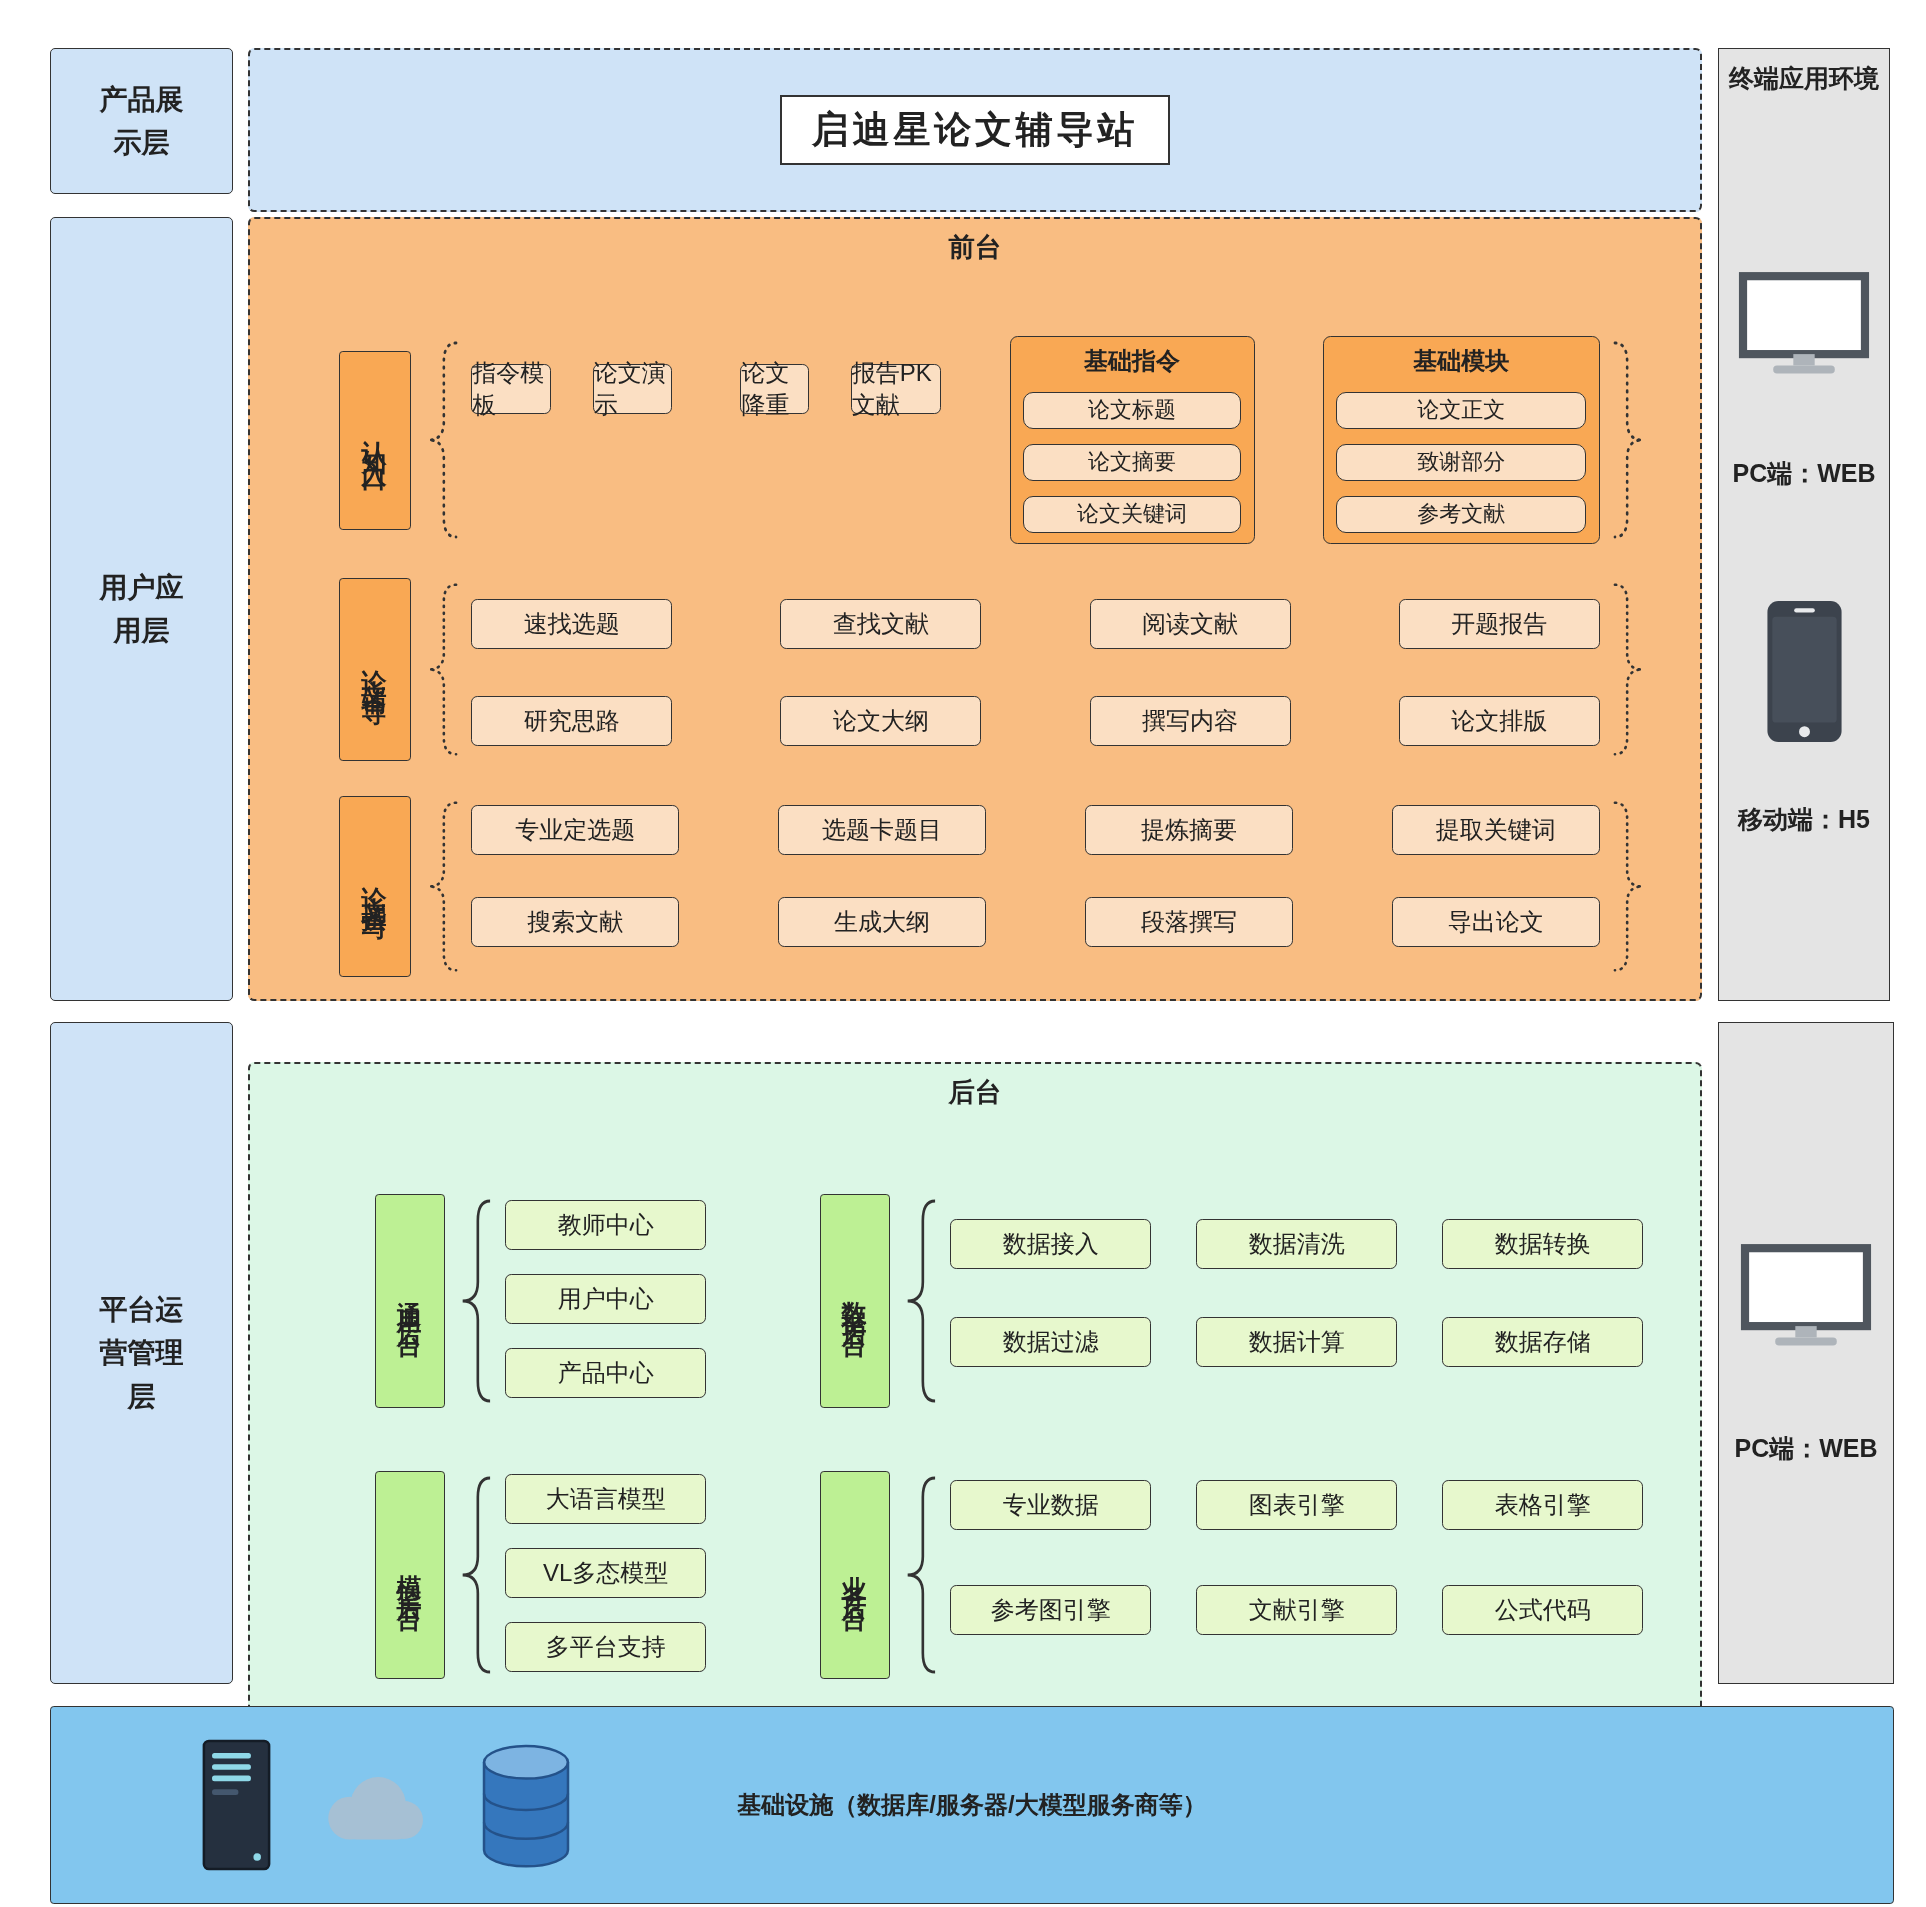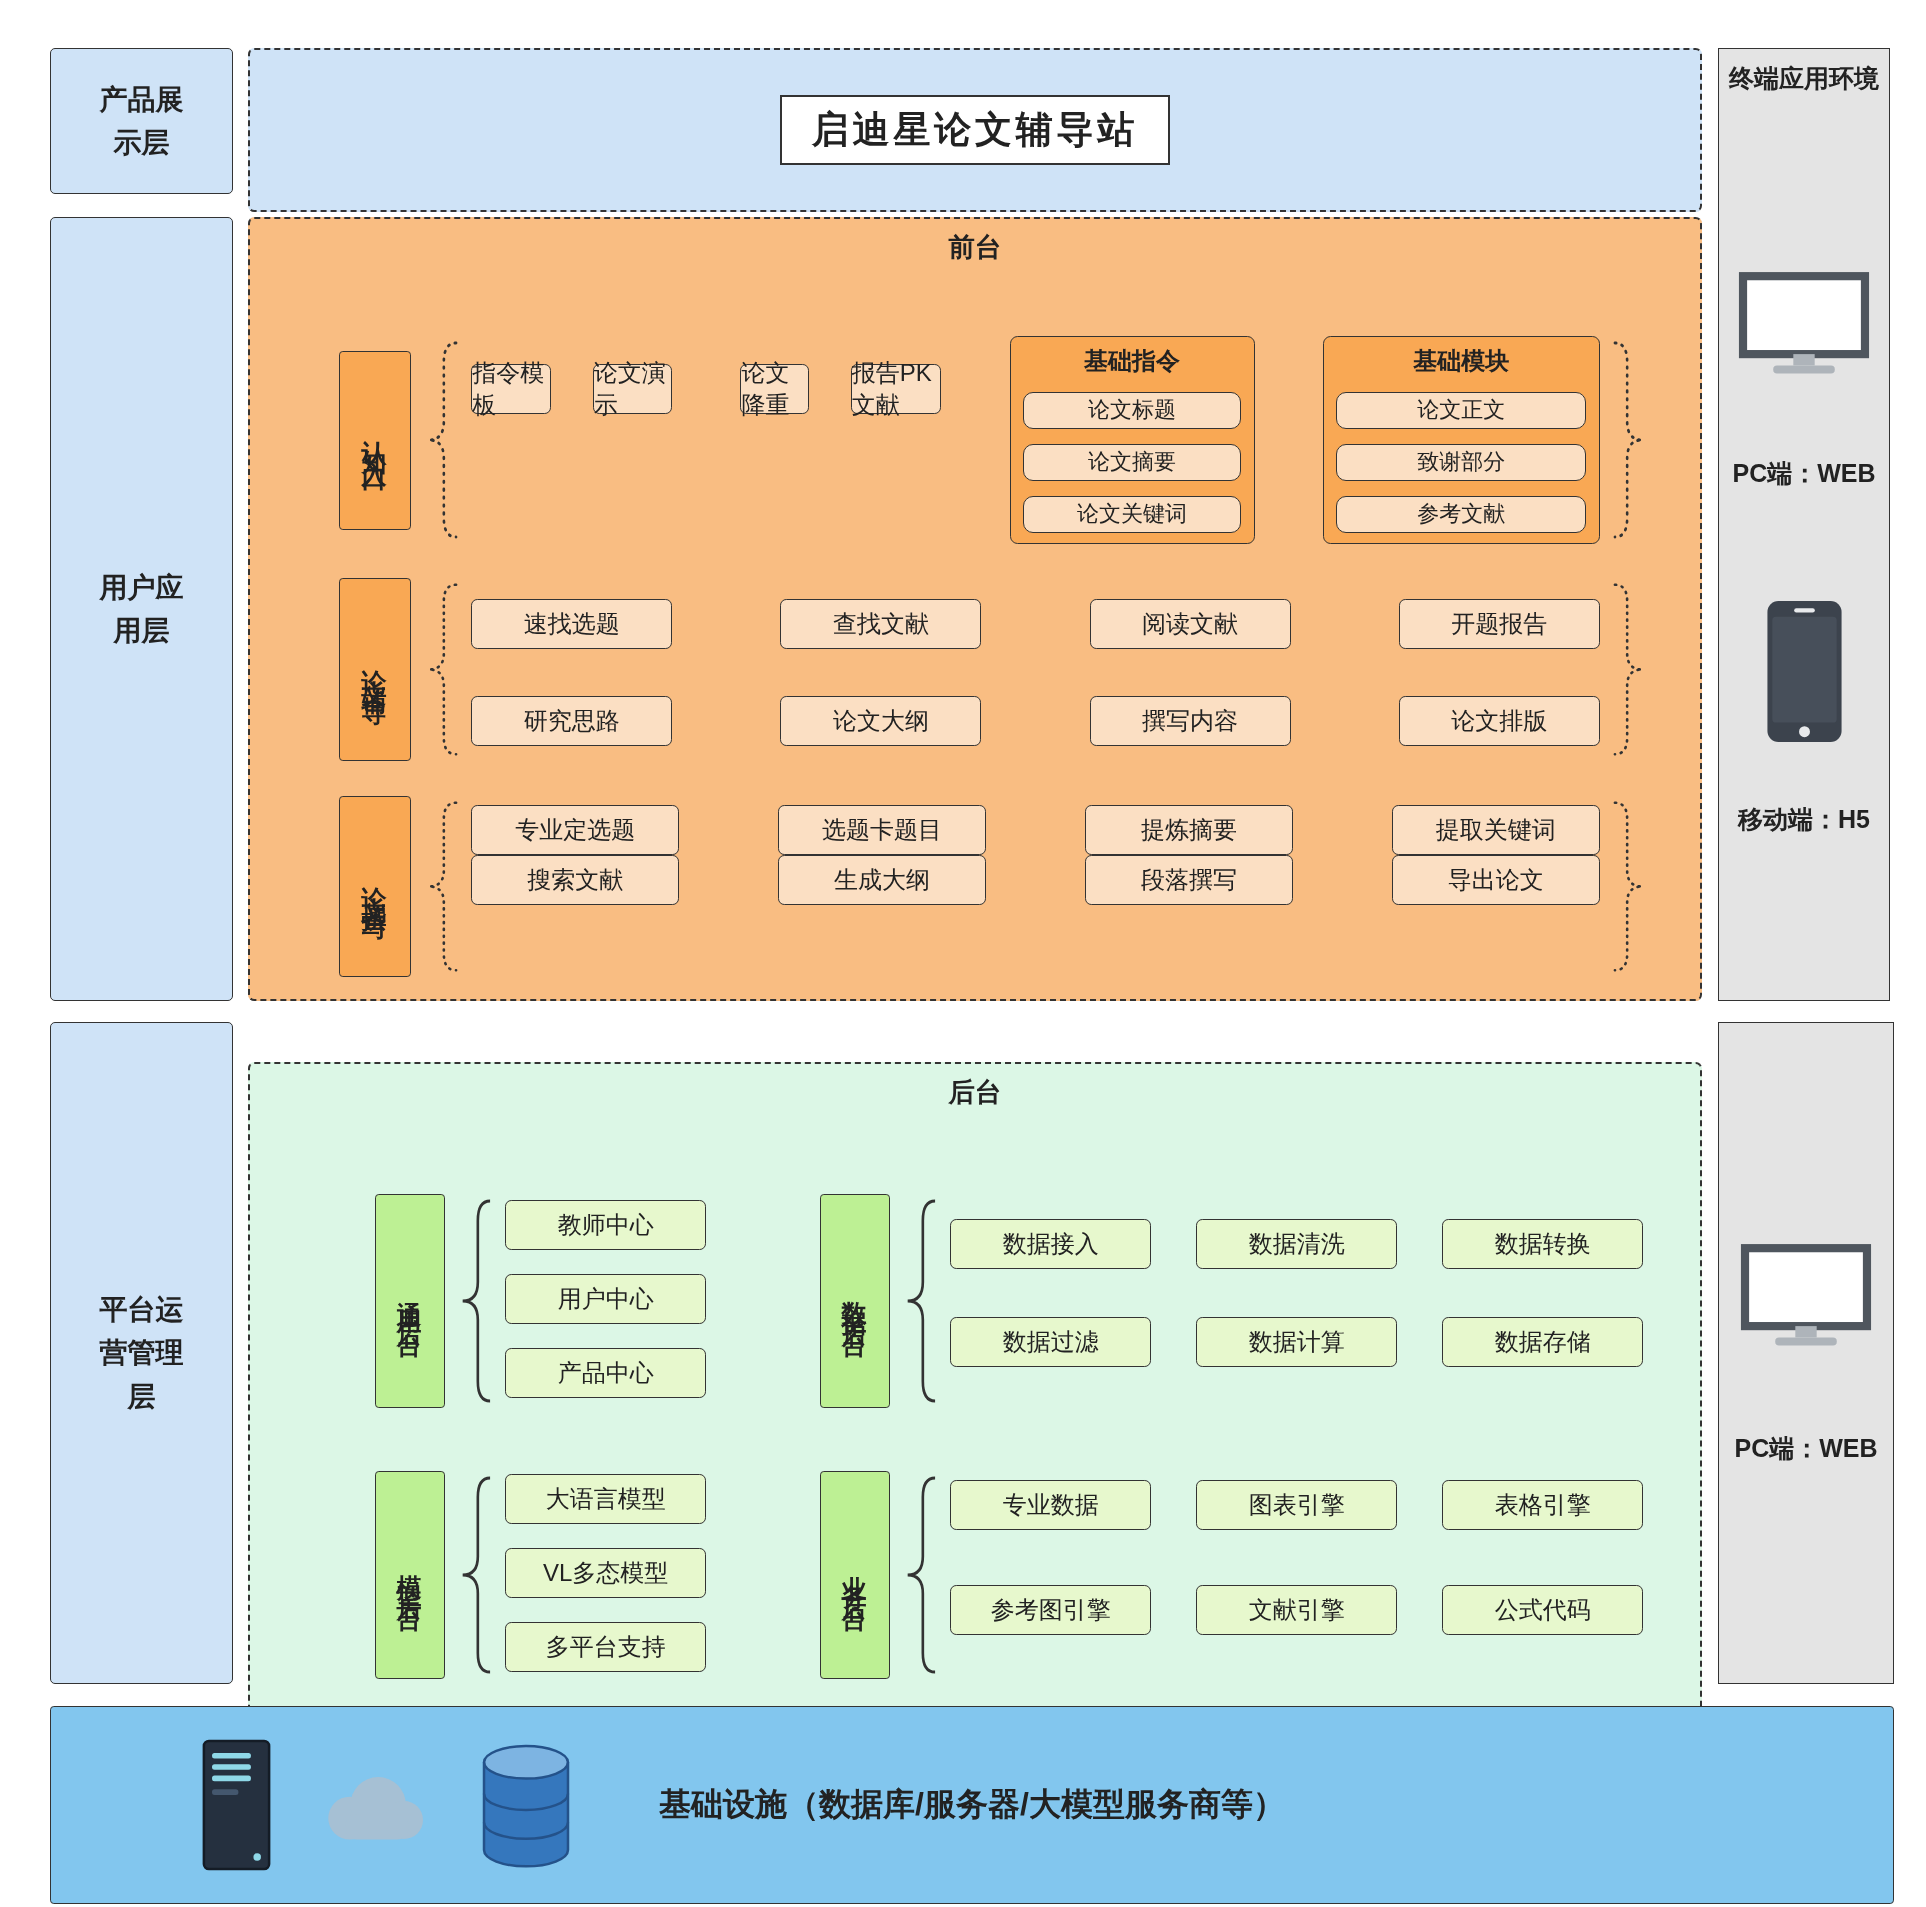--- a/index.html
+++ b/index.html
@@ -51,21 +51,21 @@
          display:flex; align-items:center; justify-content:center; font-size:22px; }
 
 .row1items { flex:1; display:flex; justify-content:space-between; }
 .stack { width:201px; display:flex; flex-direction:row; padding-top:28px; gap:42px; }
 .grid4 { flex:1; display:grid; justify-content:space-between; align-content:start; grid-auto-rows:max-content; }
 .stackb { display:flex; flex-direction:column; }
 .grid3 { display:grid; grid-auto-rows:max-content; }
 
 .infra { background:var(--infra-blue,#82c6ee); border:1.9px solid #333; border-radius:3.8px;
          display:flex; align-items:center; justify-content:center; }
-.itext { font-size:32px; font-weight:bold; }
+.itext { font-size:24px; font-weight:bold; }
 .icons { position:absolute; left:151px; top:50%; transform:translateY(-50%);
          display:flex; align-items:flex-end; gap:44px; }
 </style>
 </head>
 <body>
 
 <div class="page">
 
   <div class="layer abs" style="left:50px; top:48px; width:183px; height:146px;">
     <span>产品展示层</span>
@@ -160,21 +160,21 @@
       <svg class="brace dotted flip" viewBox="0 0 60 300" preserveAspectRatio="none">
         <path d="M55,3 Q34,3 34,32 L34,122 Q34,150 8,150 Q34,150 34,178 L34,268 Q34,297 55,297"></path>
       </svg>
     </div>
 
     <div class="frow" style="left:89px; top:577px; width:1321px; height:181px;">
       <div class="vlabel vf">论文撰写</div>
       <svg class="brace dotted" viewBox="0 0 60 300" preserveAspectRatio="none">
         <path d="M55,3 Q34,3 34,32 L34,122 Q34,150 8,150 Q34,150 34,178 L34,268 Q34,297 55,297"></path>
       </svg>
-      <div class="grid4" style="grid-template-columns:repeat(4,208px); padding-top:8.8px;">
+      <div class="grid4" style="grid-template-columns:repeat(4,208px); row-gap:42px; padding-top:8.8px;">
         <div class="fitem">专业定选题</div>
         <div class="fitem">选题卡题目</div>
         <div class="fitem">提炼摘要</div>
         <div class="fitem">提取关键词</div>
         <div class="fitem">搜索文献</div>
         <div class="fitem">生成大纲</div>
         <div class="fitem">段落撰写</div>
         <div class="fitem">导出论文</div>
       </div>
       <svg class="brace dotted flip" viewBox="0 0 60 300" preserveAspectRatio="none">

